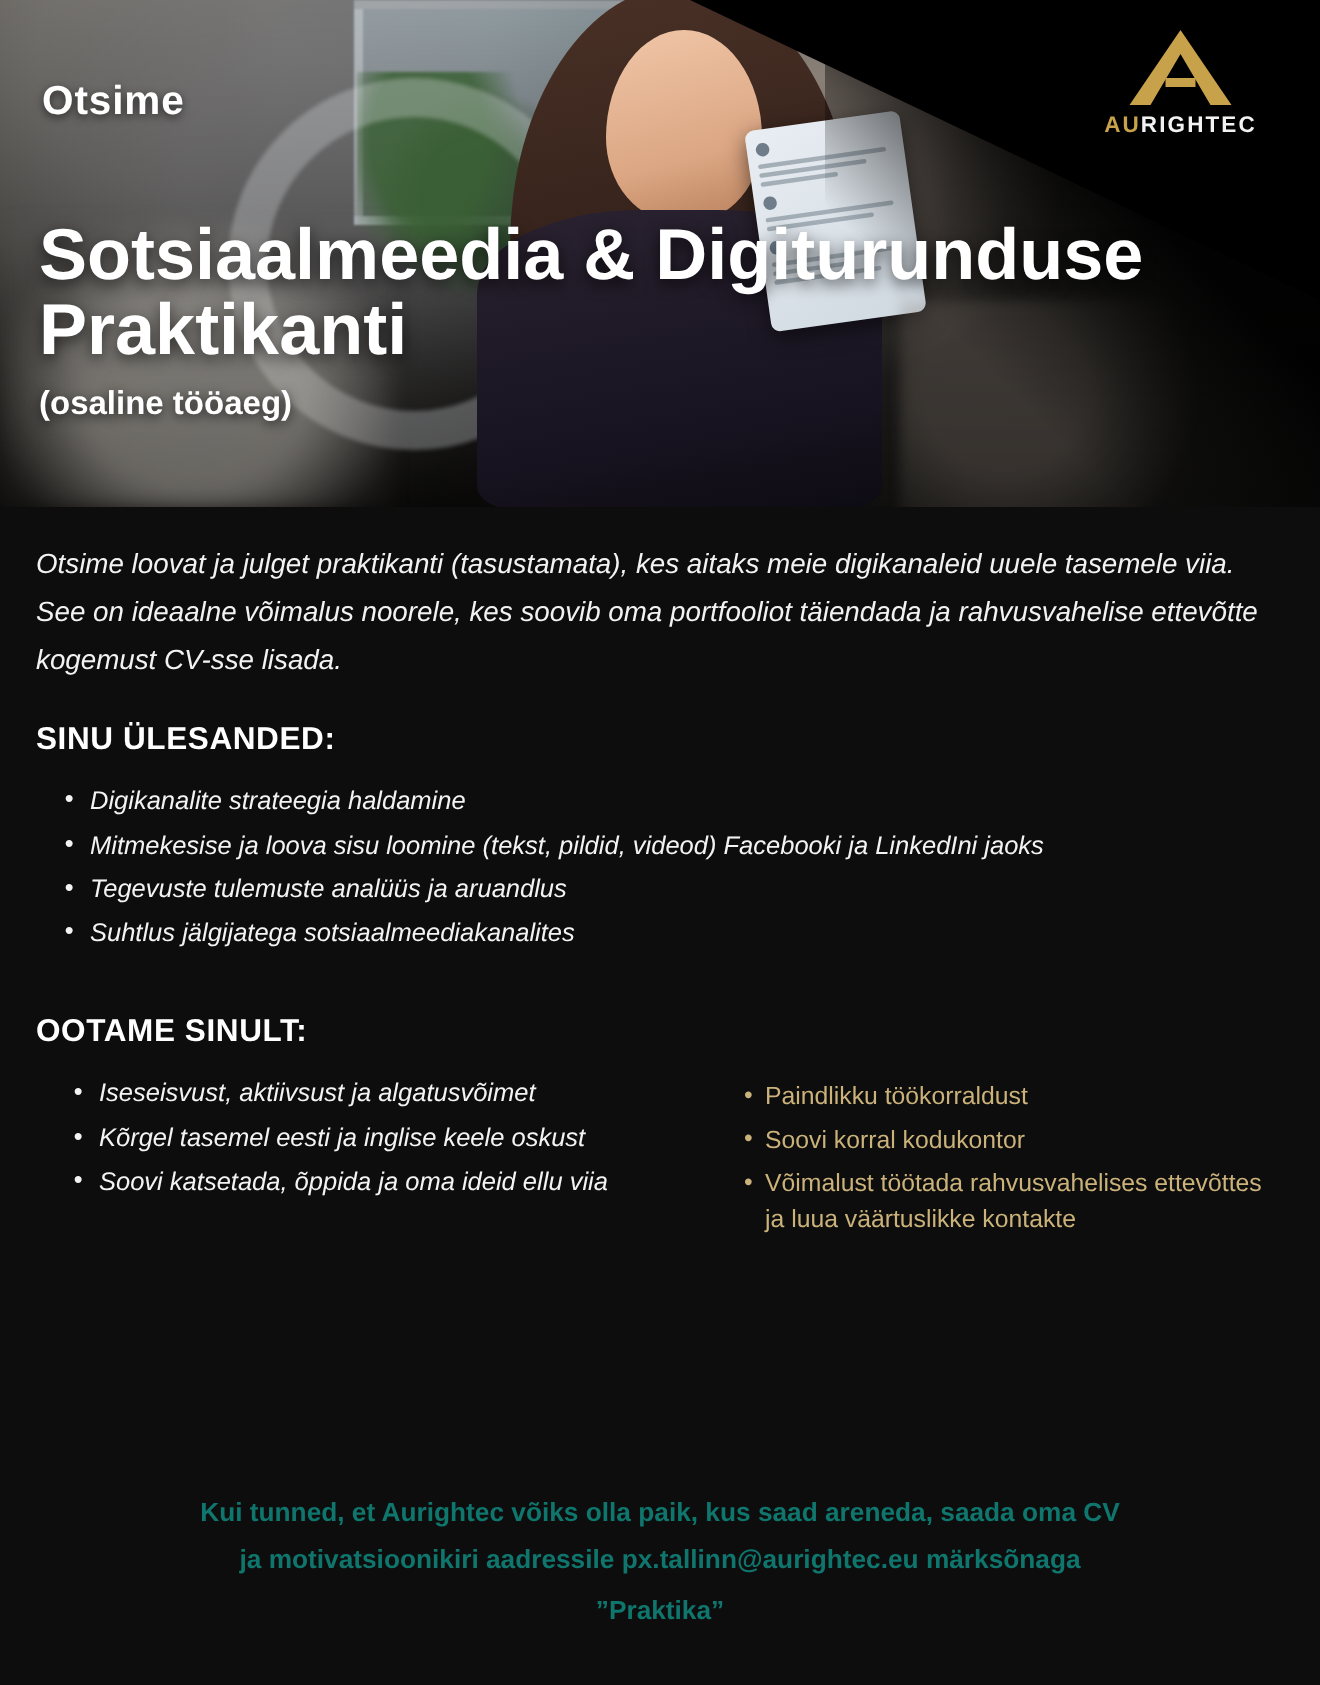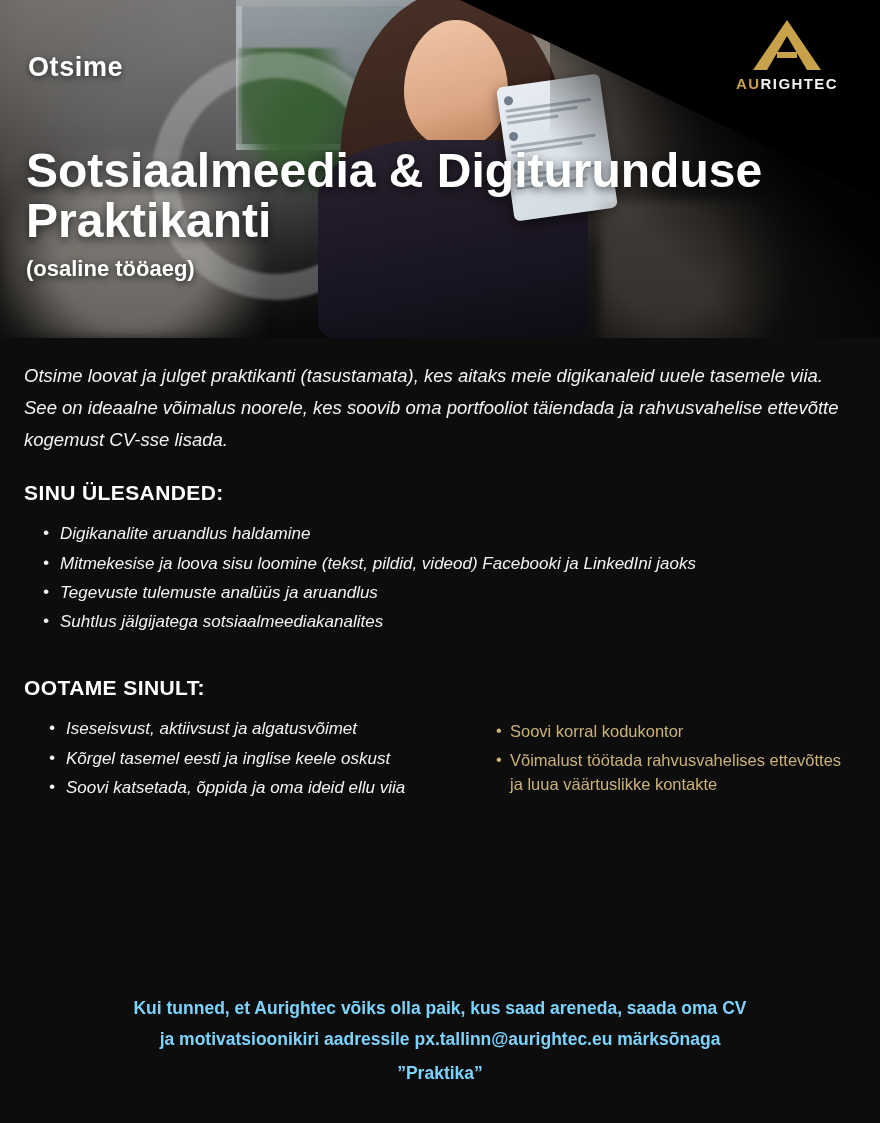--- a/index.html
+++ b/index.html
@@ -266,21 +266,21 @@
     left: -14px;
     top: -1px;
     color: #cbb27a;
   }
 
   .footer {
     position: absolute;
     left: 0; right: 0;
     bottom: 34px;
     text-align: center;
-    color: #7dd3fc;
+    color: #0f766e;
     font-weight: 700;
     font-size: 17.5px;
     line-height: 1.75;
     padding: 0 48px;
     box-sizing: border-box;
   }
   .footer .quote { display: block; margin-top: 4px; }
 </style>
 </head>
 <body>
@@ -323,38 +323,39 @@
   <div class="hero-title">Sotsiaalmeedia &amp; Digiturunduse Praktikanti</div>
   <div class="hero-sub">(osaline tööaeg)</div>
 </div>
 
 <div class="content">
 
   <p class="intro">Otsime loovat ja julget praktikanti (tasustamata), kes aitaks meie digikanaleid uuele tasemele viia. See on ideaalne võimalus noorele, kes soovib oma portfooliot täiendada ja rahvusvahelise ettevõtte kogemust CV-sse lisada.</p>
 
   <h2 class="section">SINU ÜLESANDED:</h2>
   <ul class="bullets">
-    <li>Digikanalite aruandlus haldamine</li>
+    <li>Digikanalite strateegia haldamine</li>
     <li>Mitmekesise ja loova sisu loomine (tekst, pildid, videod) Facebooki ja LinkedIni jaoks</li>
     <li>Tegevuste tulemuste analüüs ja aruandlus</li>
     <li>Suhtlus jälgijatega sotsiaalmeediakanalites</li>
   </ul>
 
   <h2 class="section" style="margin-top:40px;">OOTAME SINULT:</h2>
 
   <div class="cols">
     <div class="col-left">
       <ul class="bullets" style="padding-left:42px;">
         <li>Iseseisvust, aktiivsust ja algatusvõimet</li>
         <li>Kõrgel tasemel eesti ja inglise keele oskust</li>
         <li>Soovi katsetada, õppida ja oma ideid ellu viia</li>
       </ul>
     </div>
     <div class="col-right">
       <ul class="gold-bullets">
+        <li>Paindlikku töökorraldust</li>
         <li>Soovi korral kodukontor</li>
         <li>Võimalust töötada rahvusvahelises ettevõttes ja luua väärtuslikke kontakte</li>
       </ul>
     </div>
   </div>
 </div>
 
 <div class="footer">
   <span>Kui tunned, et Aurightec võiks olla paik, kus saad areneda, saada oma CV</span><br>
   <span>ja motivatsioonikiri aadressile px.tallinn@aurightec.eu märksõnaga</span>

